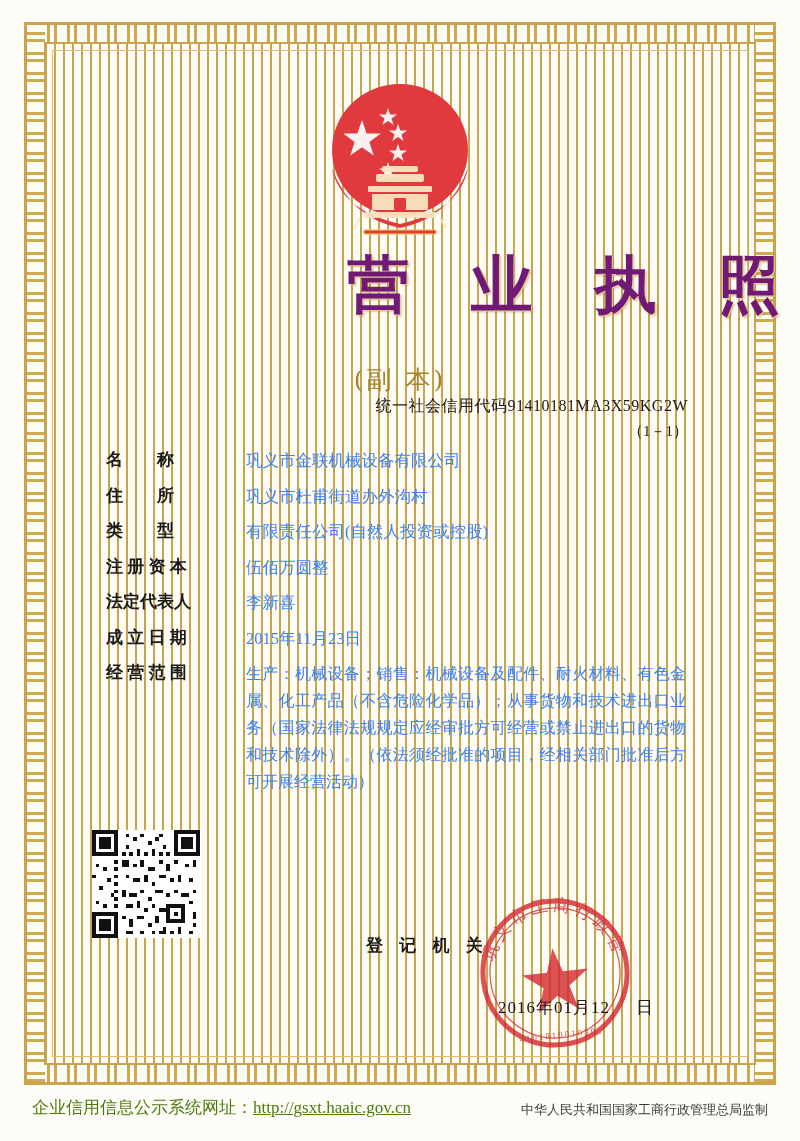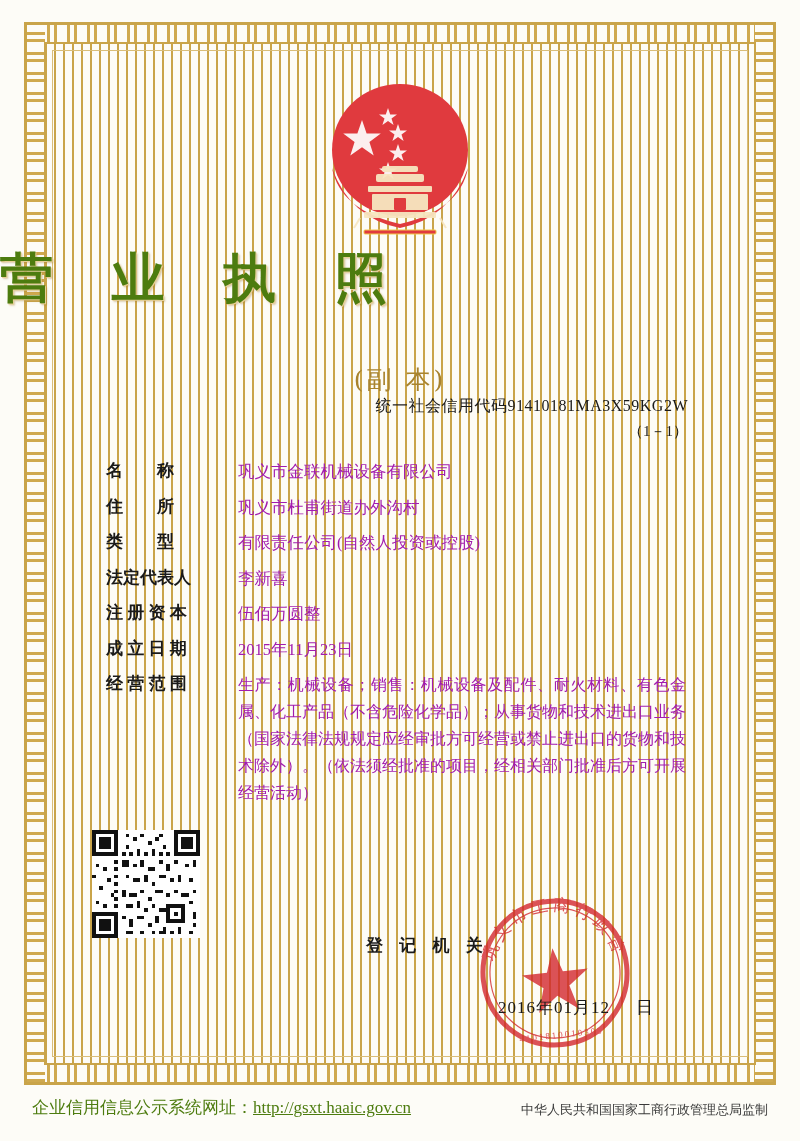--- a/index.html
+++ b/index.html
@@ -77,26 +77,26 @@
     top: 78px;
     width: 180px;
     height: 160px;
   }
 
   
   .title {
     position: absolute;
     top: 243px;
     left: 0; right: 0;
-    text-align: left;
+    text-align: right;
     font-family: "DejaVu Serif", serif;
-    font-size: 53px;
+    font-size: 62px;
     font-weight: bold;
     letter-spacing: 20px;
-    color: #4d7c0f;
+    color: #701a75;
     text-shadow: 1px 1px 0 #e6cf95, 2px 2px 2px rgba(150,110,30,.35);
     white-space: nowrap;
   }
   .subtitle {
     position: absolute;
     top: 348px;
     left: 0; right: 0;
     text-align: center;
     font-family: "DejaVu Serif", serif;
     font-size: 25px;
@@ -120,21 +120,21 @@
     position: absolute;
     top: 422px;
     right: 112px;
     font-size: 15px;
     color: #1a1a1a;
   }
 
   
   .fields {
     position: absolute;
-    top: 459px;
+    top: 448px;
     left: 106px;
     width: 580px;
   }
   .field-row {
     display: flex;
     align-items: flex-start;
     margin-bottom: 10px;
   }
   .field-label {
     width: 120px;
@@ -142,23 +142,23 @@
     font-size: 17px;
     font-weight: bold;
     color: #1a1a1a;
     display: flex;
     justify-content: space-between;
     letter-spacing: 0;
   }
   .field-value {
     flex: 1;
     font-size: 16.5px;
-    color: #a21caf;
+    color: #3b82f6;
     line-height: 1.55;
-    padding-left: 12px;
+    padding-left: 20px;
   }
   .field-value.scope {
     font-size: 16px;
     line-height: 1.68;
     text-align: justify;
   }
 
   
   .qr {
     position: absolute;
@@ -281,26 +281,26 @@
     </div>
     <div class="field-row">
       <div class="field-label">住　　所</div>
       <div class="field-value">巩义市杜甫街道办外沟村</div>
     </div>
     <div class="field-row">
       <div class="field-label">类　　型</div>
       <div class="field-value">有限责任公司(自然人投资或控股)</div>
     </div>
     <div class="field-row">
+      <div class="field-label">注 册 资 本</div>
+      <div class="field-value">伍佰万圆整</div>
+    </div>
+    <div class="field-row">
       <div class="field-label">法定代表人</div>
       <div class="field-value">李新喜</div>
-    </div>
-    <div class="field-row">
-      <div class="field-label">注 册 资 本</div>
-      <div class="field-value">伍佰万圆整</div>
     </div>
     <div class="field-row">
       <div class="field-label">成 立 日 期</div>
       <div class="field-value">2015年11月23日</div>
     </div>
     <div class="field-row">
       <div class="field-label">经 营 范 围</div>
       <div class="field-value scope">生产：机械设备；销售：机械设备及配件、耐火材料、有色金属、化工产品（不含危险化学品）；从事货物和技术进出口业务（国家法律法规规定应经审批方可经营或禁止进出口的货物和技术除外）。（依法须经批准的项目，经相关部门批准后方可开展经营活动）</div>
     </div>
   </div>

